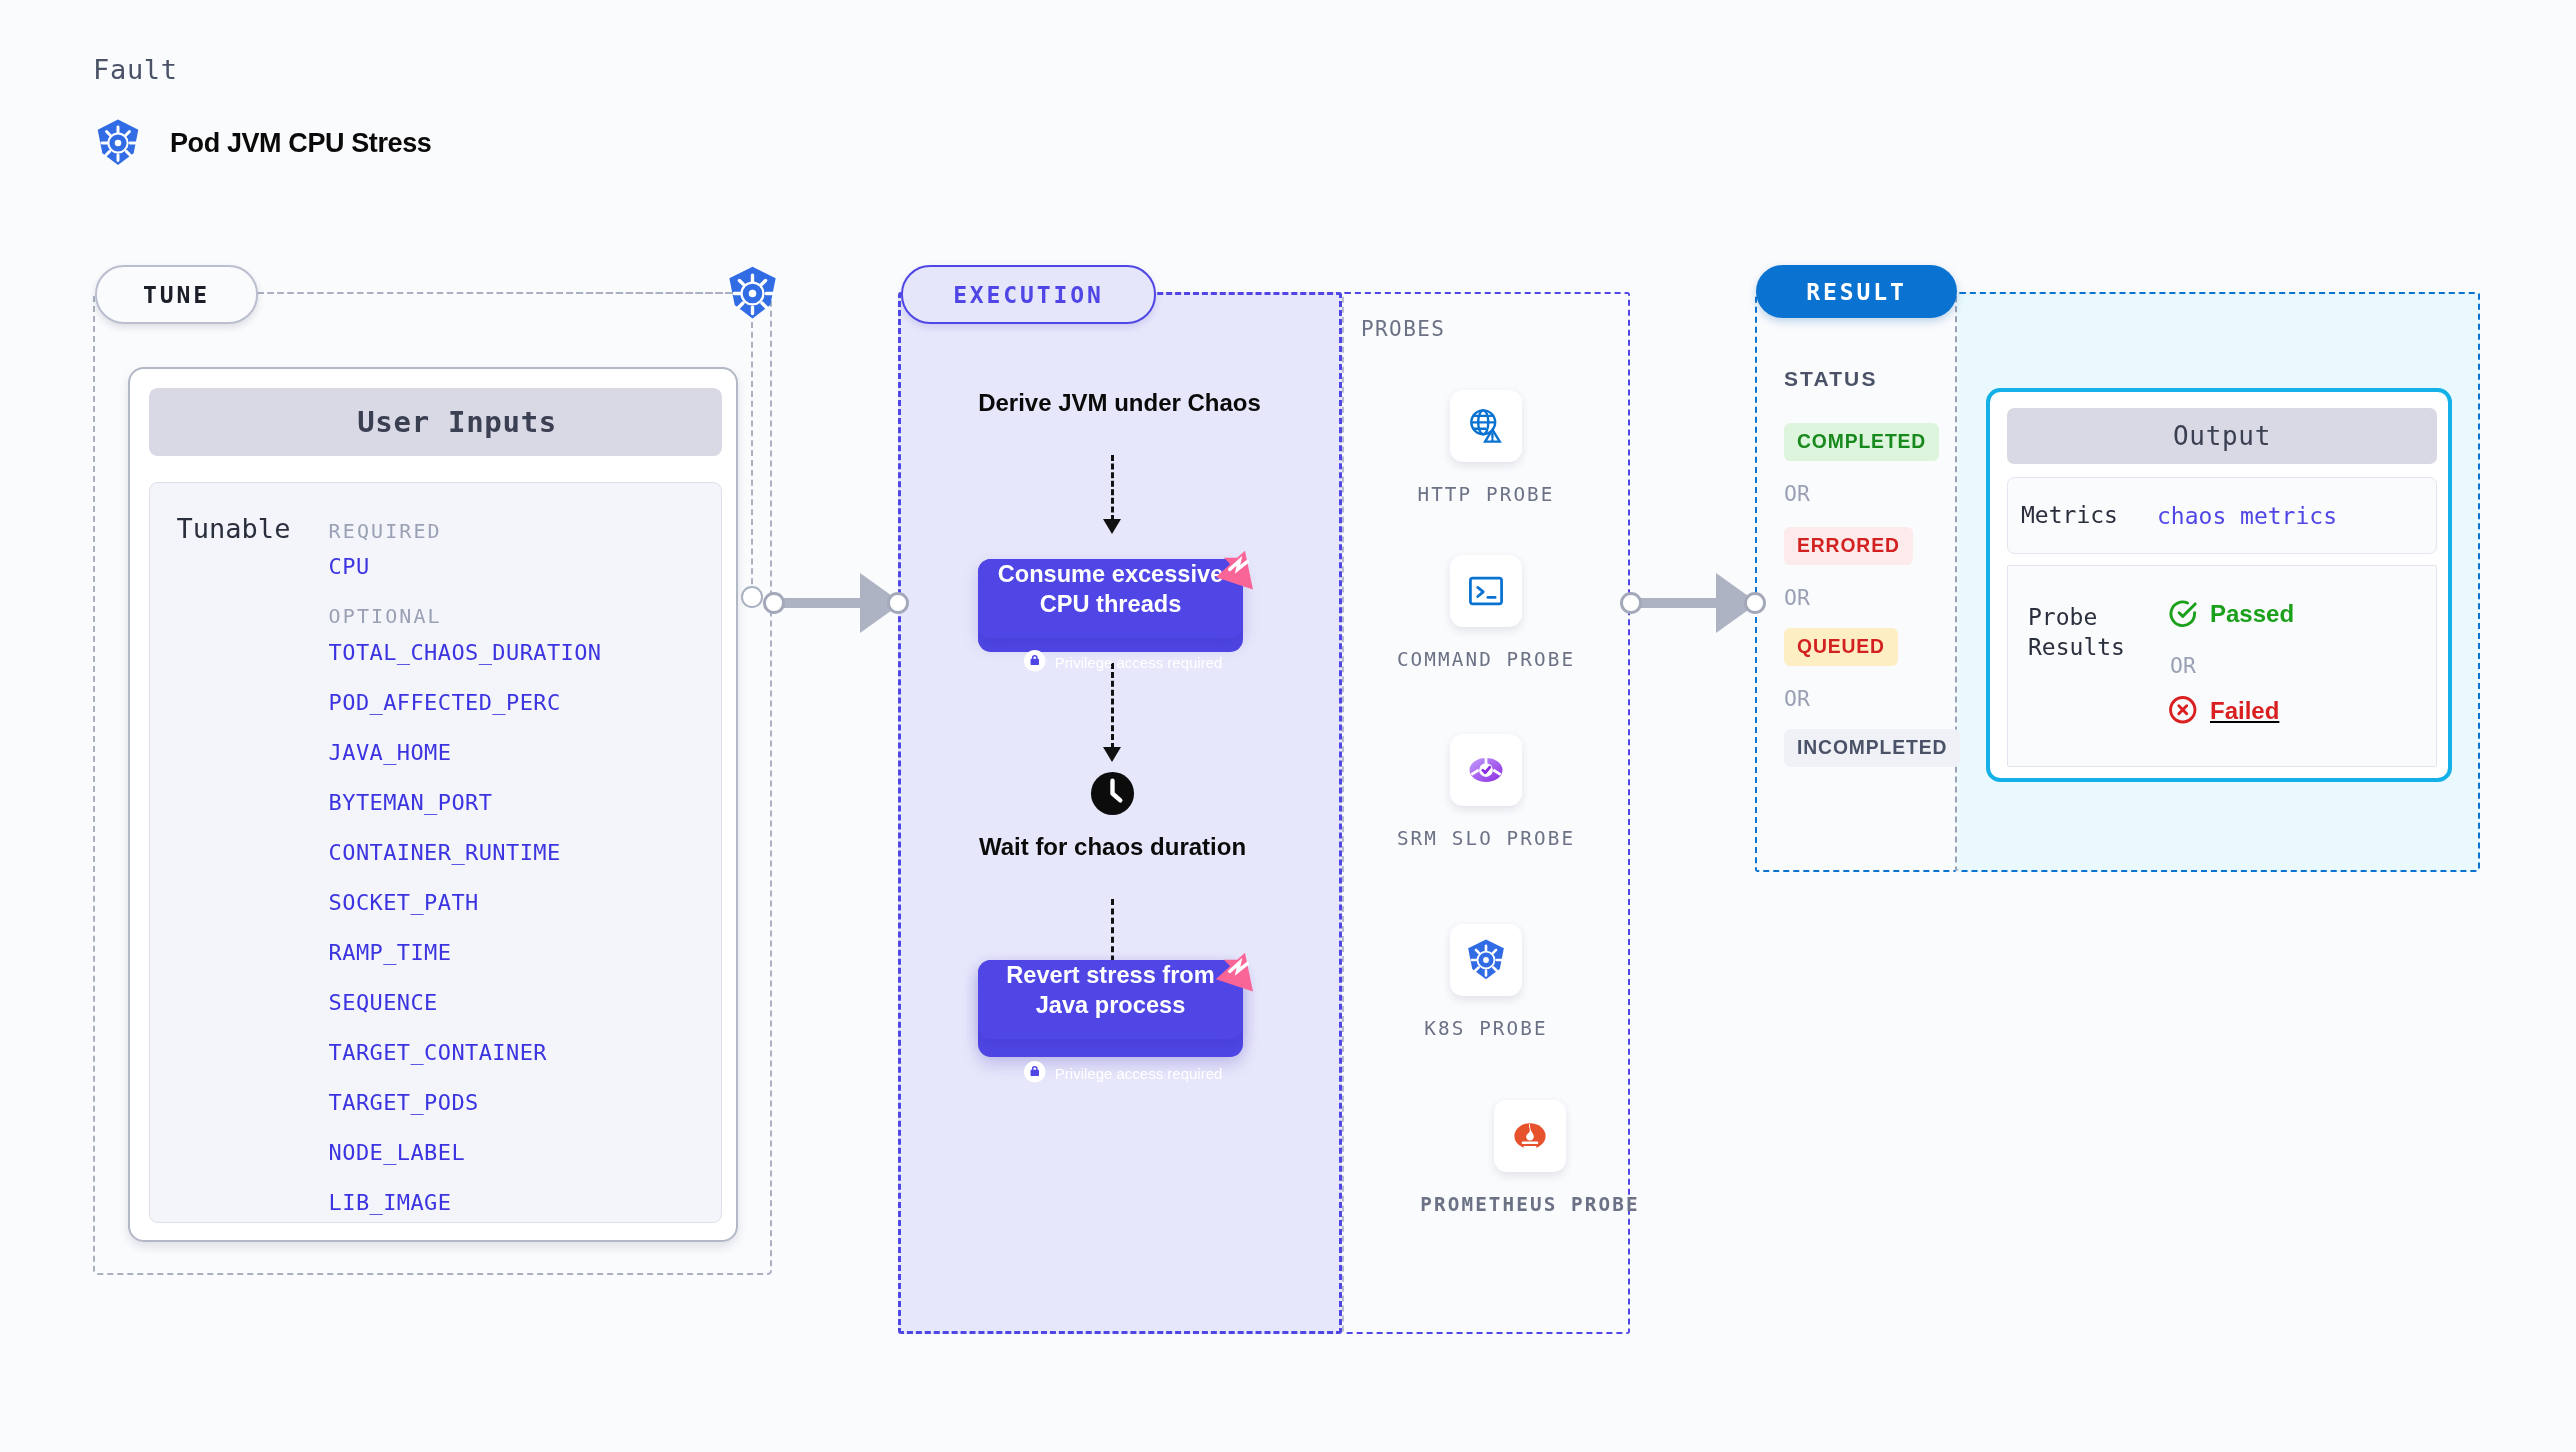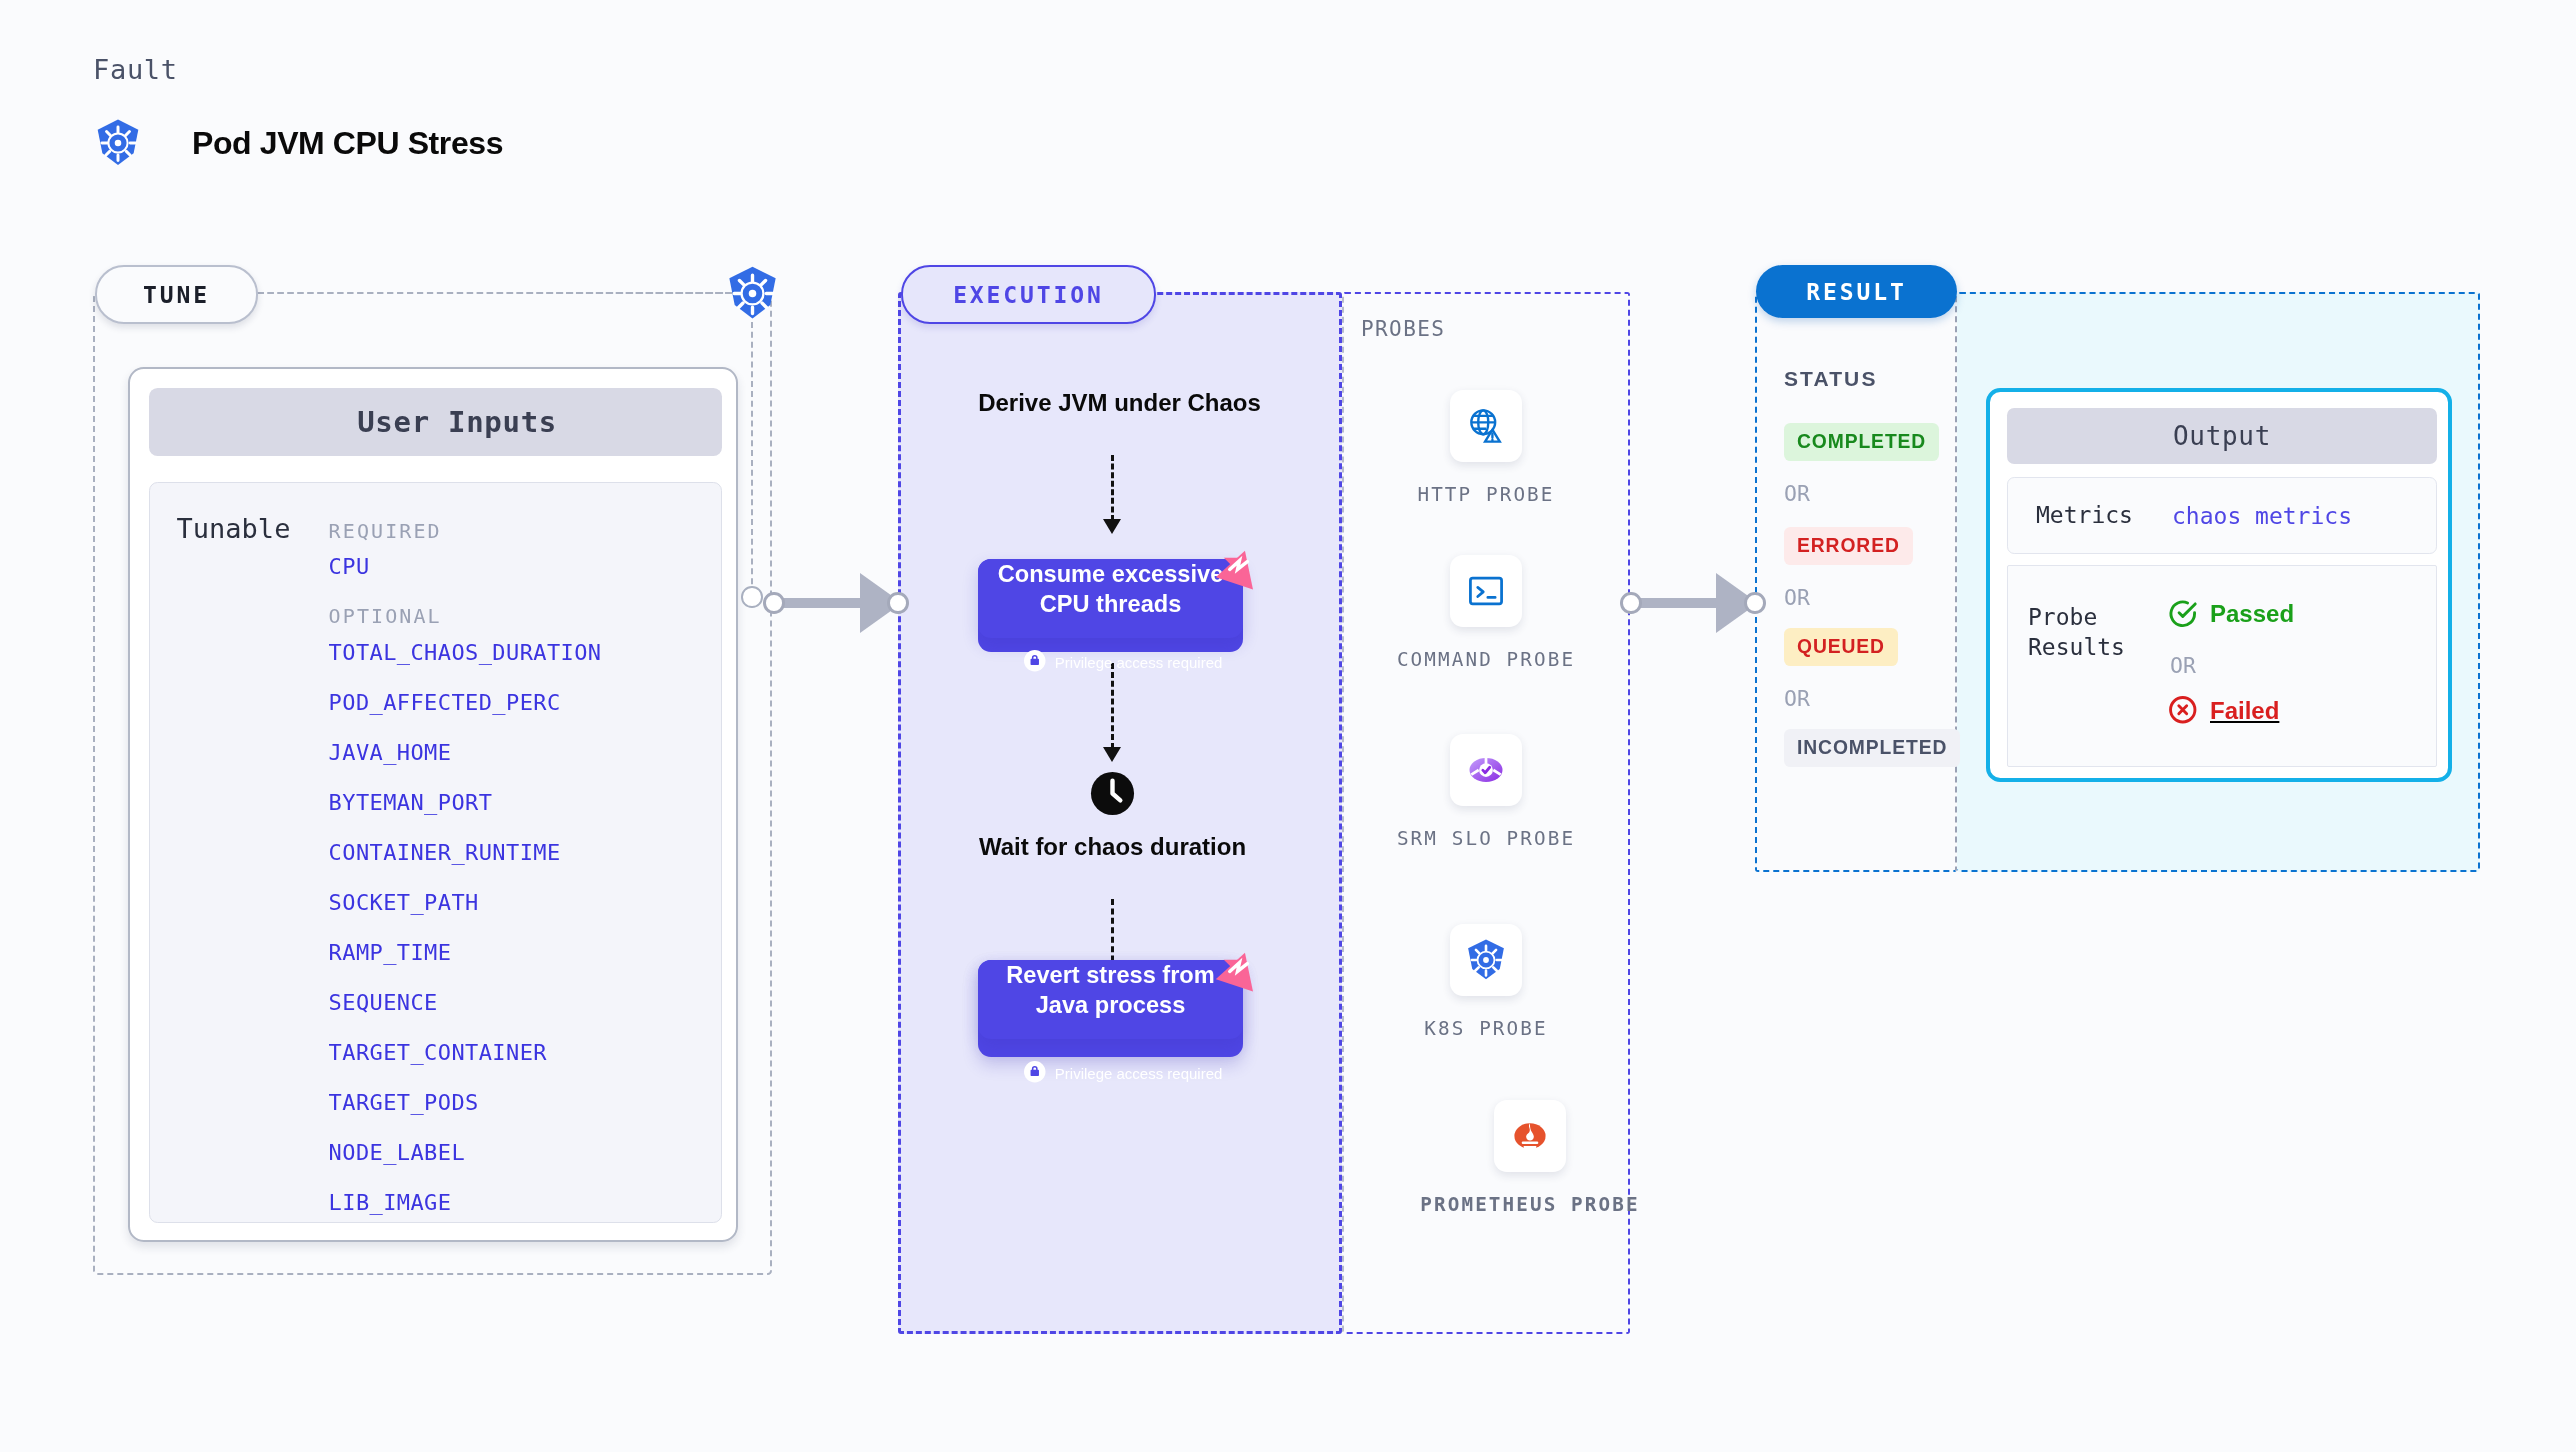--- a/index.html
+++ b/index.html
@@ -15,23 +15,22 @@
   .fault-label {
     position: absolute; left: 93px; top: 54px;
     font-family: "DejaVu Sans Mono", monospace;
     font-size: 27px; color: #4a5268; letter-spacing: 0.7px;
   }
   .title-row {
     position: absolute; left: 93px; top: 118px;
     display: flex; align-items: center; gap: 27px;
   }
   .title-text {
-    font-size: 32px; font-weight: 700; color: #0a0a0a;
+    font-size: 27px; font-weight: 700; color: #0a0a0a;
     letter-spacing: -0.4px;
-    margin-left: 22px;
   }
   .k8s-badge { width: 50px; height: 50px; display:block; }
 
   
   .pill {
     position: absolute; display: flex; align-items: center; justify-content: center;
     border-radius: 29px; font-family: "DejaVu Sans Mono", monospace;
     font-weight: 700; letter-spacing: 2.9px; z-index: 20;
   }
   .pill-tune {
@@ -444,21 +443,21 @@
   <div class="status-badge" style="top: 527px; background: rgb(253, 234, 234); color: rgb(211, 33, 33);" id="st1">ERRORED</div>
   <div class="or-text" style="top:585px;">OR</div>
   <div class="status-badge" style="top: 628px; background: rgb(253, 238, 195); color: rgb(211, 33, 33);" id="st2">QUEUED</div>
   <div class="or-text" style="top:686px;">OR</div>
   <div class="status-badge" style="top: 729px; background: rgb(240, 241, 246); color: rgb(74, 82, 104);" id="st3">INCOMPLETED</div>
 
   <div class="output-card">
     <div class="output-head">Output</div>
 
     <div class="metrics-row">
-      <span class="mono-label" style="margin-left:28px; width:136px;">Metrics</span>
+      <span class="mono-label" style="margin-left:13px; width:136px;">Metrics</span>
       <span class="mono-value">chaos metrics</span>
     </div>
 
     <div class="probe-row">
       <div class="mono-label" style="position:absolute; left:20px; top:37px; width:129px;">
         <div>Probe Results</div>
       </div>
       <div class="pr-status" style="position:absolute; left:159px; top:31.5px;">
         <span>
           <svg width="31.5" height="31.5" viewBox="0 0 24 24" fill="none" stroke="#1aa01a" stroke-width="2.2" stroke-linecap="round" stroke-linejoin="round">

